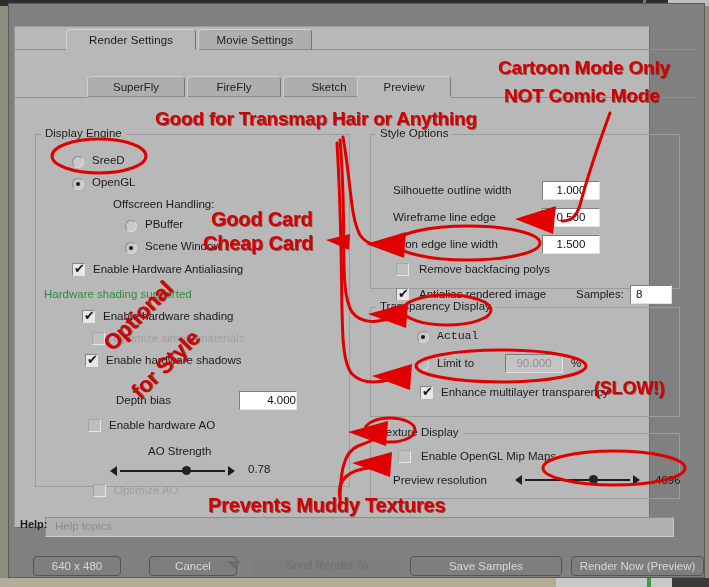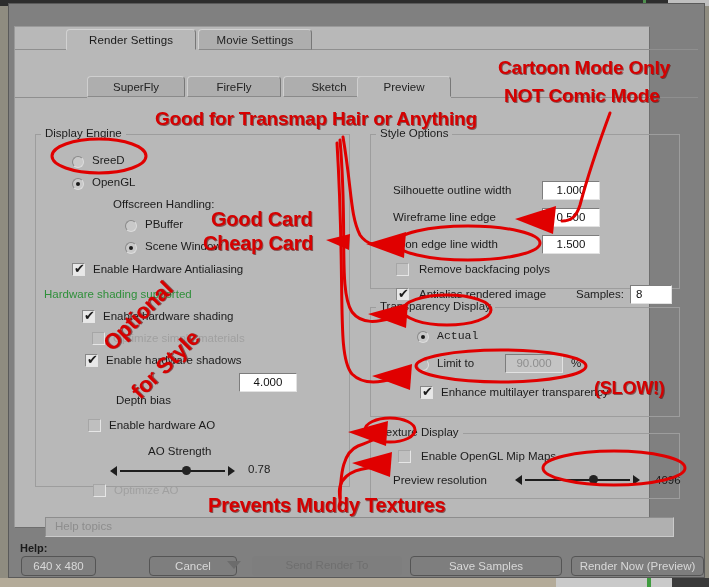--- a/index.html
+++ b/index.html
@@ -126,21 +126,21 @@
   .slider .knob{position:absolute;top:2px;width:9px;height:9px;border-radius:50%;background:#232323;}
 
   
   .helpbar{
     position:absolute;left:30px;top:490px;width:629px;height:20px;
     background:#b0b0b0;
     border-top:1px solid #8d8d8d;border-left:1px solid #8d8d8d;
     border-bottom:1px solid #cacaca;border-right:1px solid #cacaca;
     box-sizing:border-box;
   }
-  .helplabel{position:absolute;left:5px;top:491px;font-size:11px;color:#1b1b1b;font-weight:bold;margin-top:24px;}
+  .helplabel{position:absolute;left:5px;top:491px;font-size:11px;color:#1b1b1b;font-weight:bold;}
   .helptext{position:absolute;left:40px;top:493px;font-size:11.5px;color:#8d8d8d;}
 
   
   .btn{
     position:absolute;height:20px;
     background:#7e7e7e;
     border:1px solid #555;
     border-radius:4px;
     font-size:11.5px;color:#d8d8d8;text-align:center;line-height:19px;
     box-sizing:border-box;
@@ -225,21 +225,21 @@
 
       <div class="cbox dis" style="left:77px;top:305px;"></div>
       <div class="lbl dis" style="left:98px;top:305px;">Optimize simple materials</div>
 
       <div class="cbox" style="left:70px;top:327px;">
         <span class="tick">✔</span>
       </div>
       <div class="lbl" style="left:91px;top:327px;">Enable hardware shadows</div>
 
       <div class="lbl" style="left:101px;top:367px;">Depth bias</div>
-      <div class="tfield" style="left:224px;top:346px;width:58px;height:19px;">4.000</div>
+      <div class="tfield" style="left:224px;top:364px;width:58px;height:19px;text-align:right;">4.000</div>
 
       <div class="cbox dis" style="left:73px;top:392px;"></div>
       <div class="lbl" style="left:94px;top:392px;">Enable hardware AO</div>
 
       <div class="lbl" style="left:133px;top:418px;">AO Strength</div>
 
       <div class="slider" style="left:95px;top:437px;width:125px;">
         <div class="arrowL"></div>
         <div class="track"></div>
         <div class="arrowR"></div>
@@ -304,21 +304,21 @@
         <div class="knob" style="left:74px;"></div>
       </div>
       <div class="lbl" style="left:640px;top:447px;">4096</div>
 
       <div class="helpbar"></div>
       <div class="helplabel">Help:</div>
       <div class="helptext">Help topics</div>
 
     </div>
 
-    <div class="btn" style="left:12px;top:552px;width:75px;">640 x 480</div>
+    <div class="btn" style="left:24px;top:552px;width:88px;">640 x 480</div>
     <div class="btn" style="left:140px;top:552px;width:88px;">Cancel</div>
     <div class="caret" style="left:218px;top:557px;"></div>
     <div class="btn flat dis" style="left:243px;top:552px;width:150px;">Send Render To</div>
     <div class="btn" style="left:401px;top:552px;width:152px;">Save Samples</div>
     <div class="btn" style="left:562px;top:552px;width:133px;">Render Now (Preview)</div>
 
   </div>
 
   <svg class="overlay" viewBox="0 0 709 587" xmlns="http://www.w3.org/2000/svg">
     <g fill="none" stroke="#e00000" stroke-width="3.2" stroke-linecap="round">

